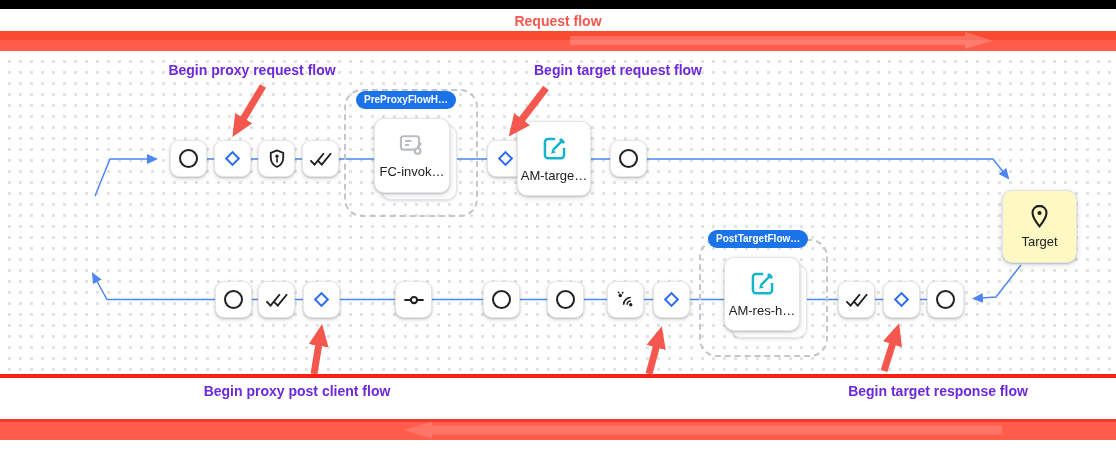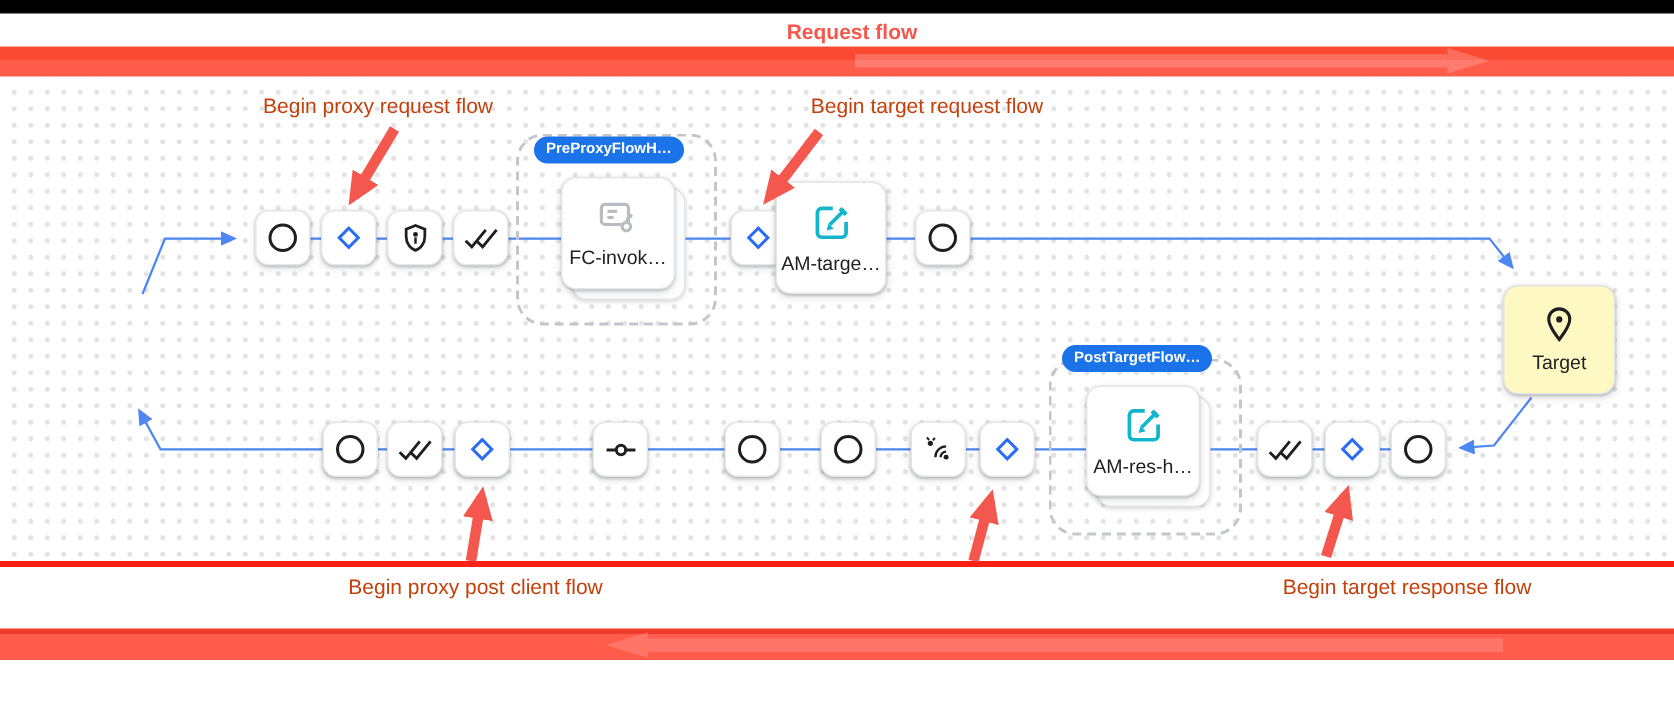--- a/index.html
+++ b/index.html
@@ -1,19 +1,19 @@
 <!DOCTYPE html>
 <html><head>
 <meta charset="utf-8">
 <style>
   * { margin:0; padding:0; box-sizing:border-box; }
   html,body { background:#fff; }
   #stage {
     position:relative; width:1116px; height:475px; overflow:hidden;
-    font-family:"Liberation Sans", sans-serif; background:#fff;padding-left:10px;
+    font-family:"Liberation Sans", sans-serif; background:#fff;
   }
   
   .black-bar { position:absolute; left:0; top:0; width:1116px; height:9px; background:#000; }
   .flow-title {
     position:absolute; width:1116px; text-align:center;
     color:#f4574d; font-weight:bold; font-size:14px;
   }
   .flow-title.top { top:13px; }
   .flow-title.bottom { top:443px; }
   .red-bar { position:absolute; left:0; width:1116px; }
@@ -56,21 +56,21 @@
   .group {
     position:absolute; border:2px dashed #c3c7cd; border-radius:18px; z-index:2; background:transparent;
   }
   .badge {
     position:absolute; z-index:4; background:#1a73e8; color:#fff; font-weight:bold;
     font-size:10px; padding:3px 8px 4px; border-radius:10px; white-space:nowrap;
   }
 
   
   .anno {
-    position:absolute; z-index:40; color:#c2410c; font-weight:normal; font-size:14px;
+    position:absolute; z-index:40; color:#6d28d9; font-weight:bold; font-size:14px;
     white-space:nowrap; transform:translateX(-50%);
   }
   svg.overlay { position:absolute; left:0; top:0; width:1116px; height:475px; pointer-events:none; }
   svg.overlay.blue { z-index:1; }
   svg.overlay.red { z-index:39; }
 
   .diamond {
     width:11px; height:11px; border:2px solid #2a6df4; transform:rotate(45deg); background:#fff;
   }
   .ring { width:19px; height:19px; border:2.4px solid #1f1f1f; border-radius:50%; background:transparent; }
@@ -238,21 +238,21 @@
     </defs>
     <line x1="263" y1="86" x2="236" y2="131" stroke="#f4574d" stroke-width="7" marker-end="url(#rArrow)"></line>
     <line x1="546" y1="88" x2="513" y2="131" stroke="#f4574d" stroke-width="7" marker-end="url(#rArrow)"></line>
     <line x1="314" y1="374" x2="321" y2="331" stroke="#f4574d" stroke-width="7" marker-end="url(#rArrow)"></line>
     <line x1="649" y1="374" x2="660" y2="333" stroke="#f4574d" stroke-width="7" marker-end="url(#rArrow)"></line>
     <line x1="884" y1="371" x2="897" y2="330" stroke="#f4574d" stroke-width="7" marker-end="url(#rArrow)"></line>
   </svg>
 
   <div class="anno" style="left:252px; top:62px;">Begin proxy request flow</div>
   <div class="anno" style="left:582px; top:62px;margin-left:36px;">Begin target request flow</div>
-  <div class="anno" style="left:297px; top:383px;margin-left:20px;">Begin proxy post client flow</div>
+  <div class="anno" style="left:297px; top:383px;">Begin proxy post client flow</div>
   <div class="anno" style="left:938px; top:383px;">Begin target response flow</div>
 
   <div class="red-divider"></div>
   <div class="red-bar bottom">
     <svg class="bar-arrow" viewBox="0 0 1116 21">
       <rect x="432" y="6.5" width="570" height="9" fill="rgba(255,255,255,0.16)"></rect>
       <polygon points="432,2.5 404,11 432,19.5" fill="rgba(255,255,255,0.16)"></polygon>
     </svg>
   </div>
 

